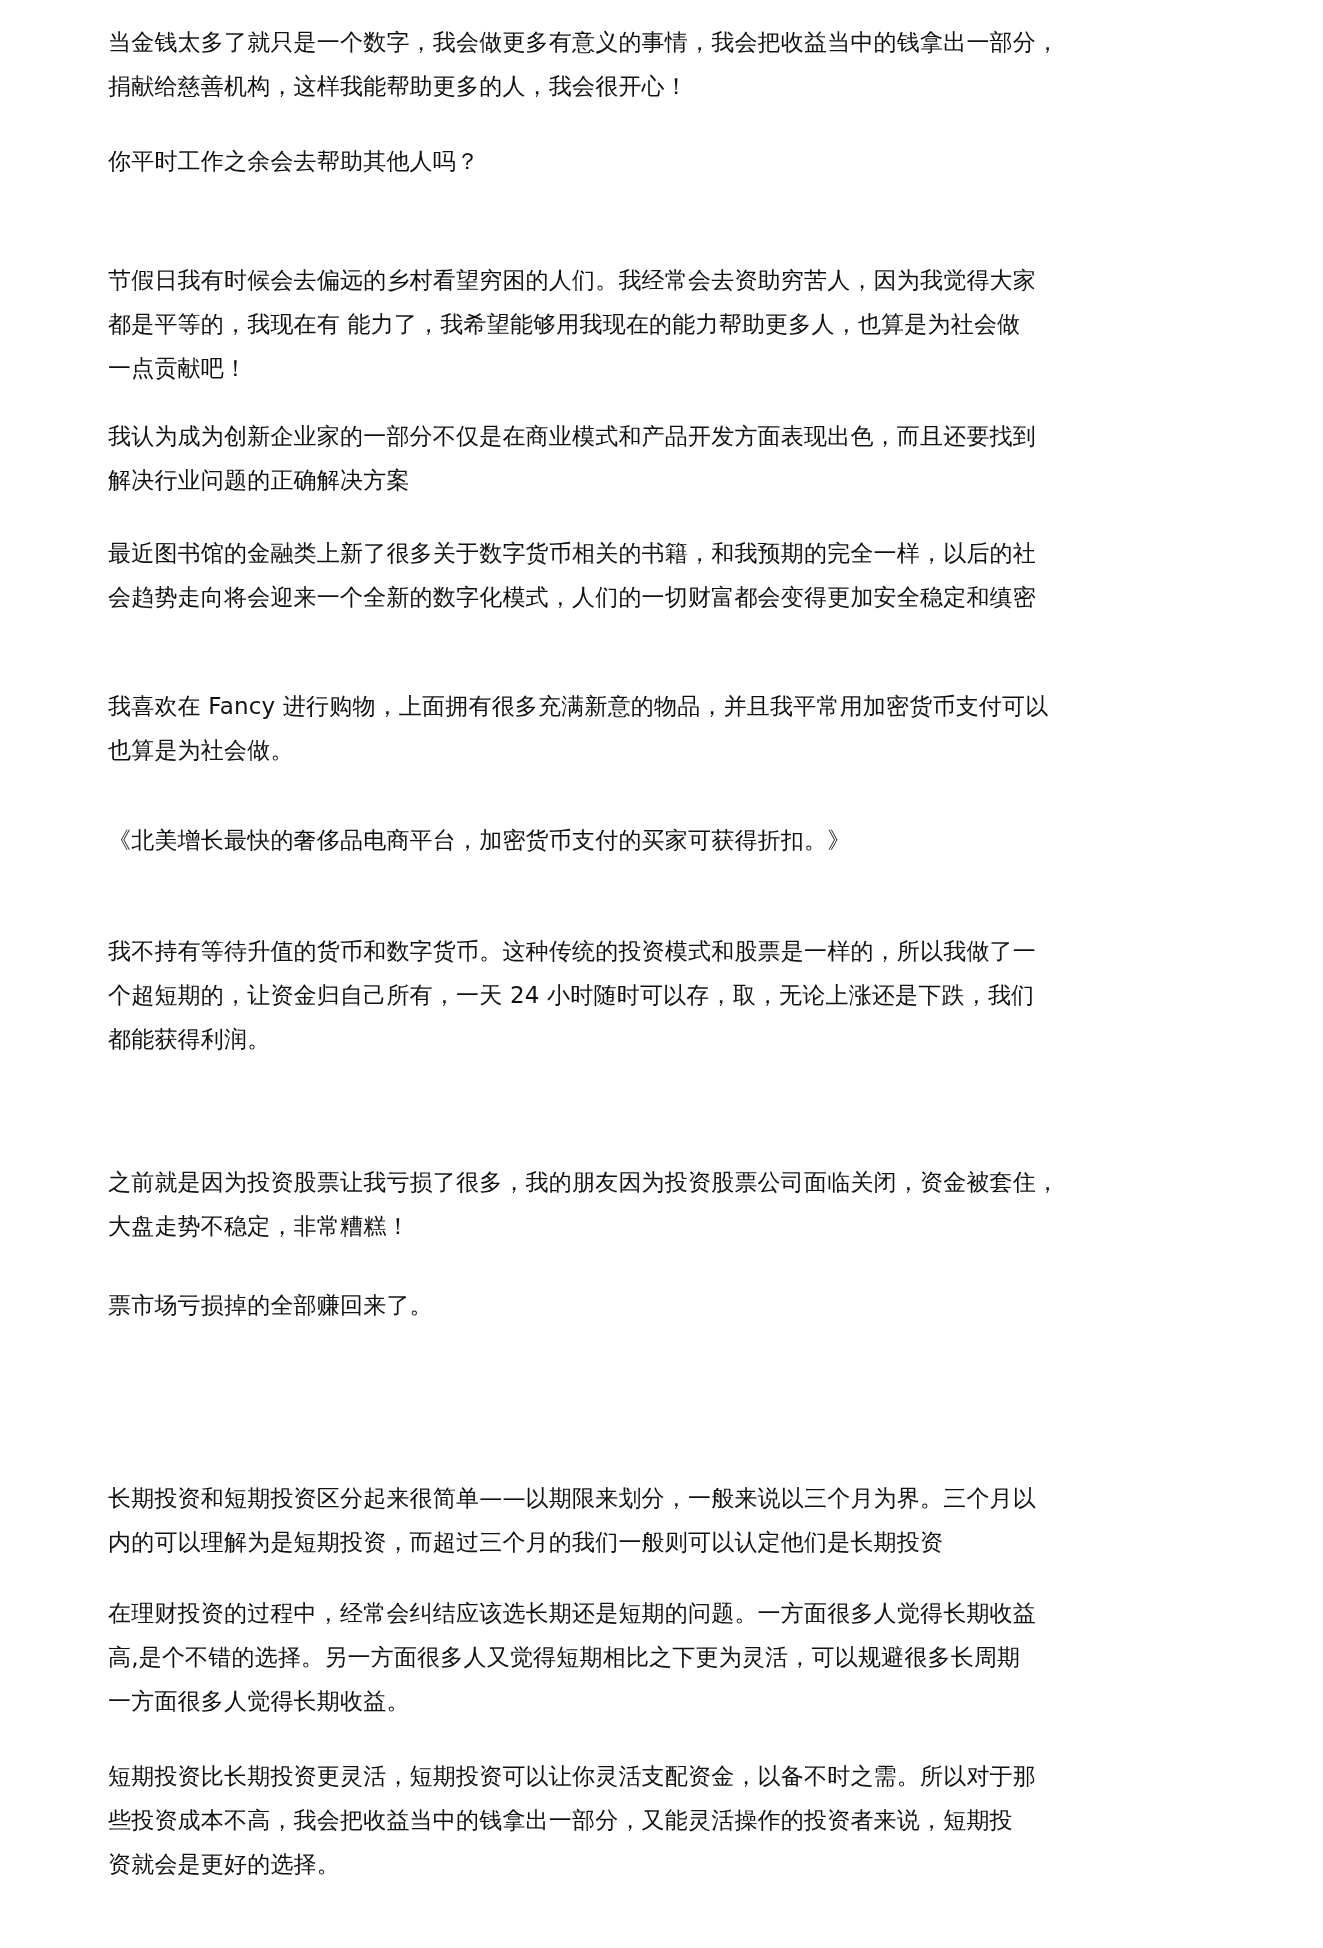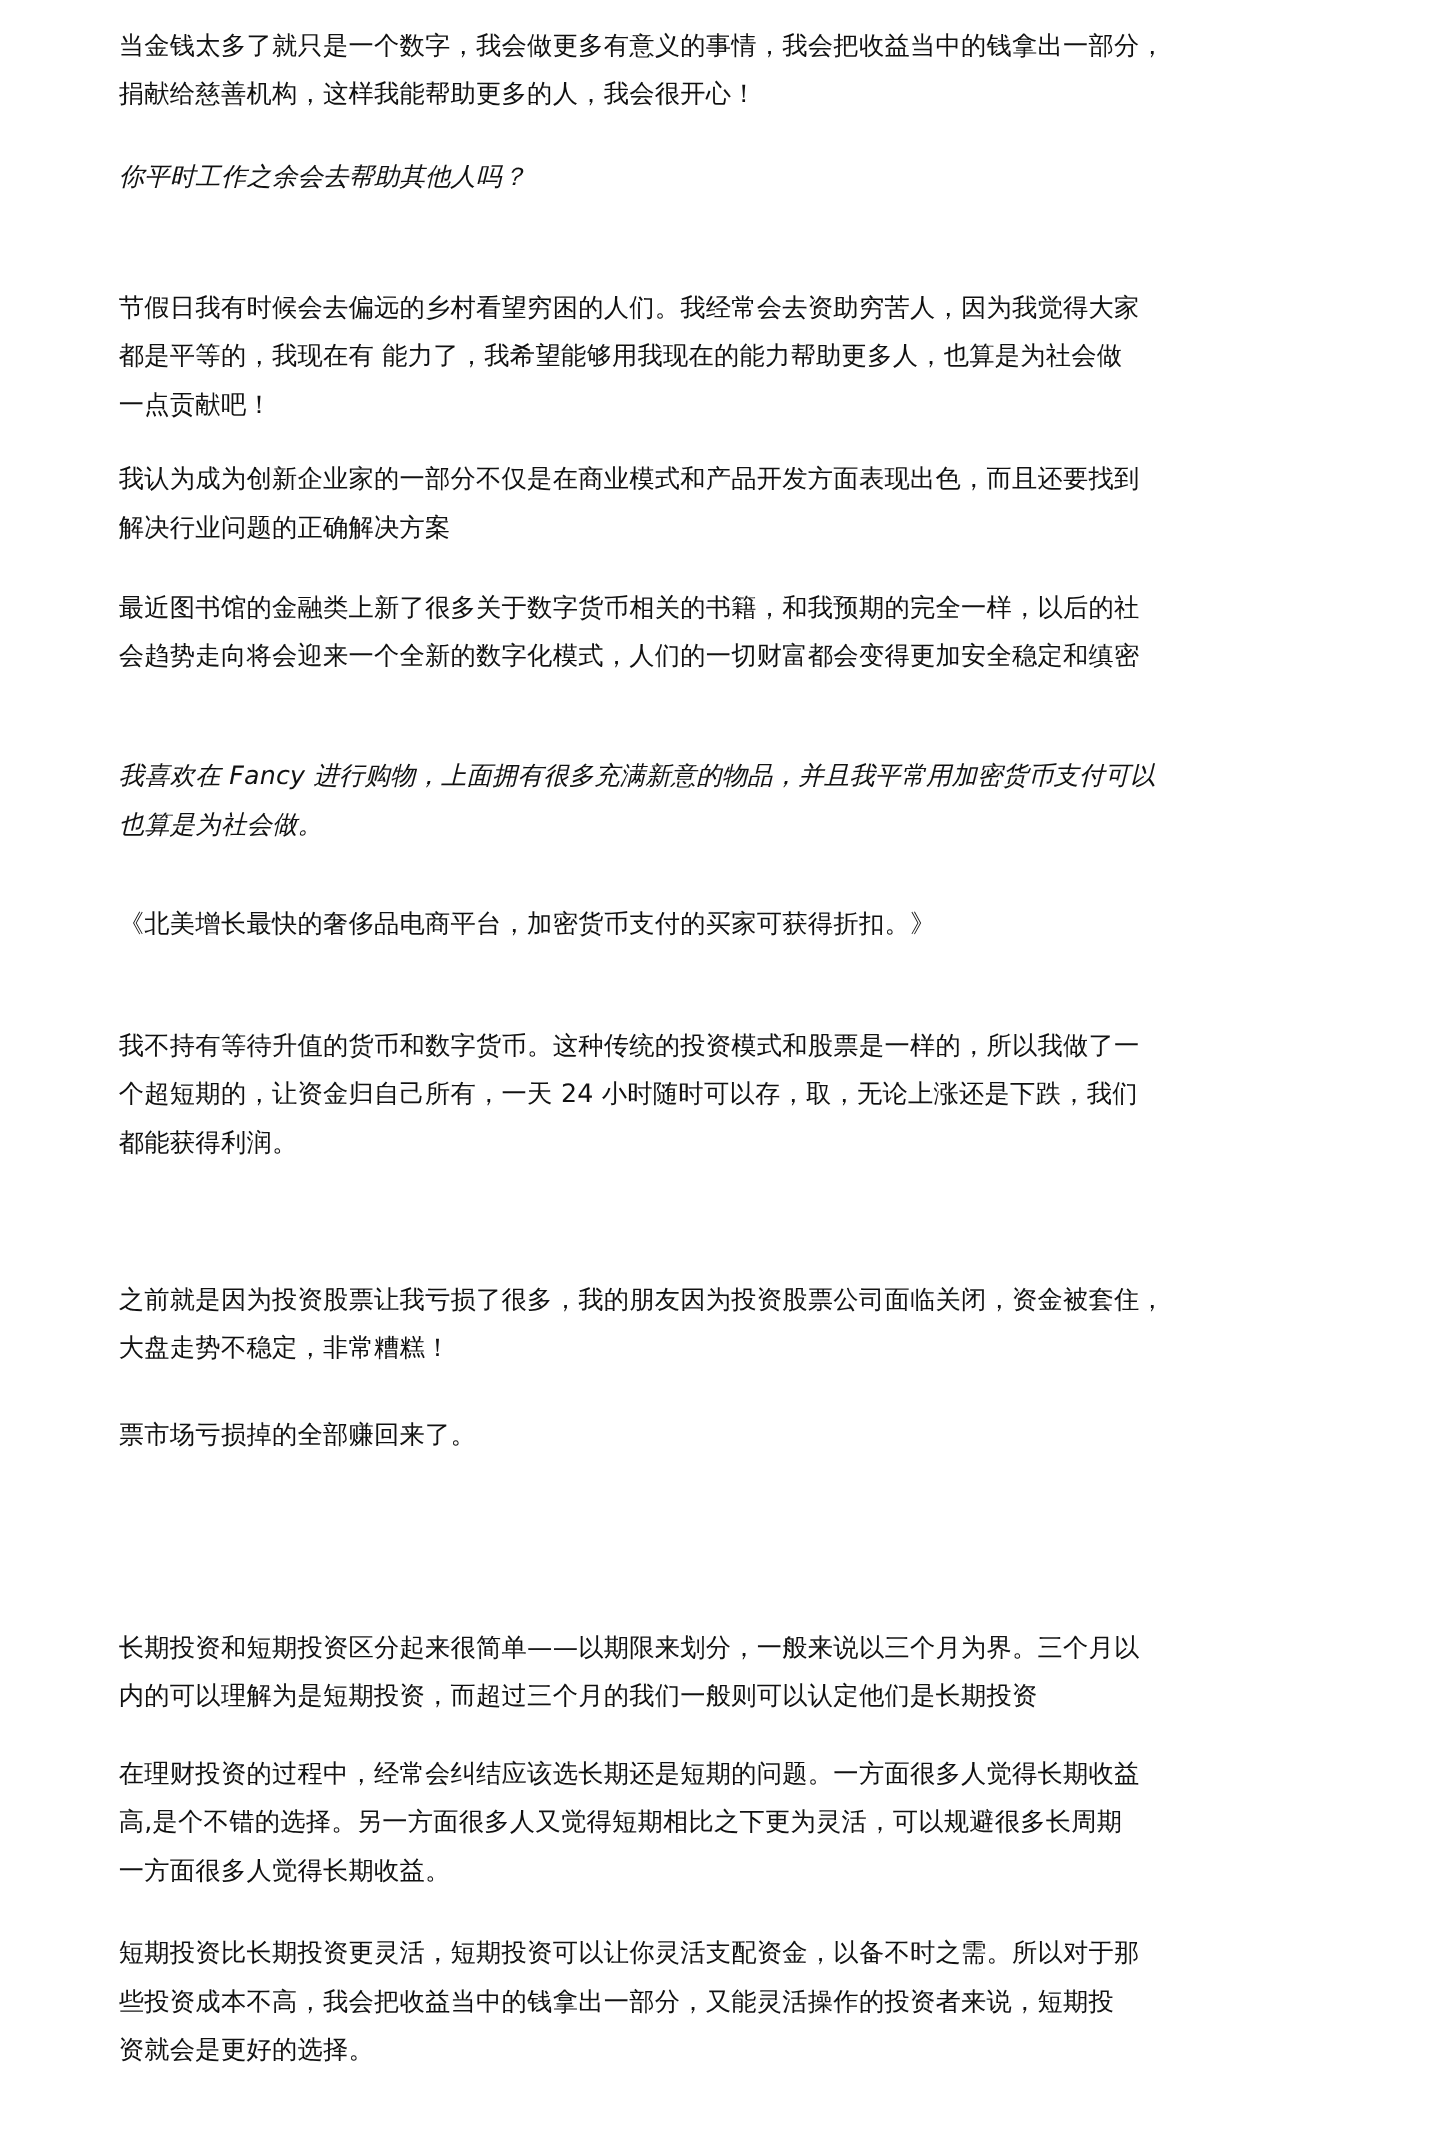--- a/index.html
+++ b/index.html
@@ -12,41 +12,41 @@
 </head>
 <body>
 
 <div class="page">
 
   <div class="p" style="top:20px;">
     <div>当金钱太多了就只是一个数字，我会做更多有意义的事情，我会把收益当中的钱拿出一部分，</div>
     <div>捐献给慈善机构，这样我能帮助更多的人，我会很开心！</div>
   </div>
 
-  <div class="p" style="top:139px;font-style:italic;">
+  <div class="p" style="top:139px;">
     <div>你平时工作之余会去帮助其他人吗？</div>
   </div>
 
   <div class="p" style="top:258px;">
     <div>节假日我有时候会去偏远的乡村看望穷困的人们。我经常会去资助穷苦人，因为我觉得大家</div>
     <div>都是平等的，我现在有  能力了，我希望能够用我现在的能力帮助更多人，也算是为社会做</div>
     <div>一点贡献吧！</div>
   </div>
 
   <div class="p" style="top:414px;">
     <div>我认为成为创新企业家的一部分不仅是在商业模式和产品开发方面表现出色，而且还要找到</div>
     <div>解决行业问题的正确解决方案</div>
   </div>
 
   <div class="p" style="top:531px;">
     <div>最近图书馆的金融类上新了很多关于数字货币相关的书籍，和我预期的完全一样，以后的社</div>
     <div>会趋势走向将会迎来一个全新的数字化模式，人们的一切财富都会变得更加安全稳定和缜密</div>
   </div>
 
-  <div class="p" style="top:684px;font-style:italic;">
+  <div class="p" style="top:684px;">
     <div>我喜欢在 Fancy 进行购物，上面拥有很多充满新意的物品，并且我平常用加密货币支付可以</div>
     <div>也算是为社会做。</div>
   </div>
 
   <div class="p" style="top:818px;">
     <div>《北美增长最快的奢侈品电商平台，加密货币支付的买家可获得折扣。》</div>
   </div>
 
   <div class="p" style="top:929px;">
     <div>我不持有等待升值的货币和数字货币。这种传统的投资模式和股票是一样的，所以我做了一</div>

